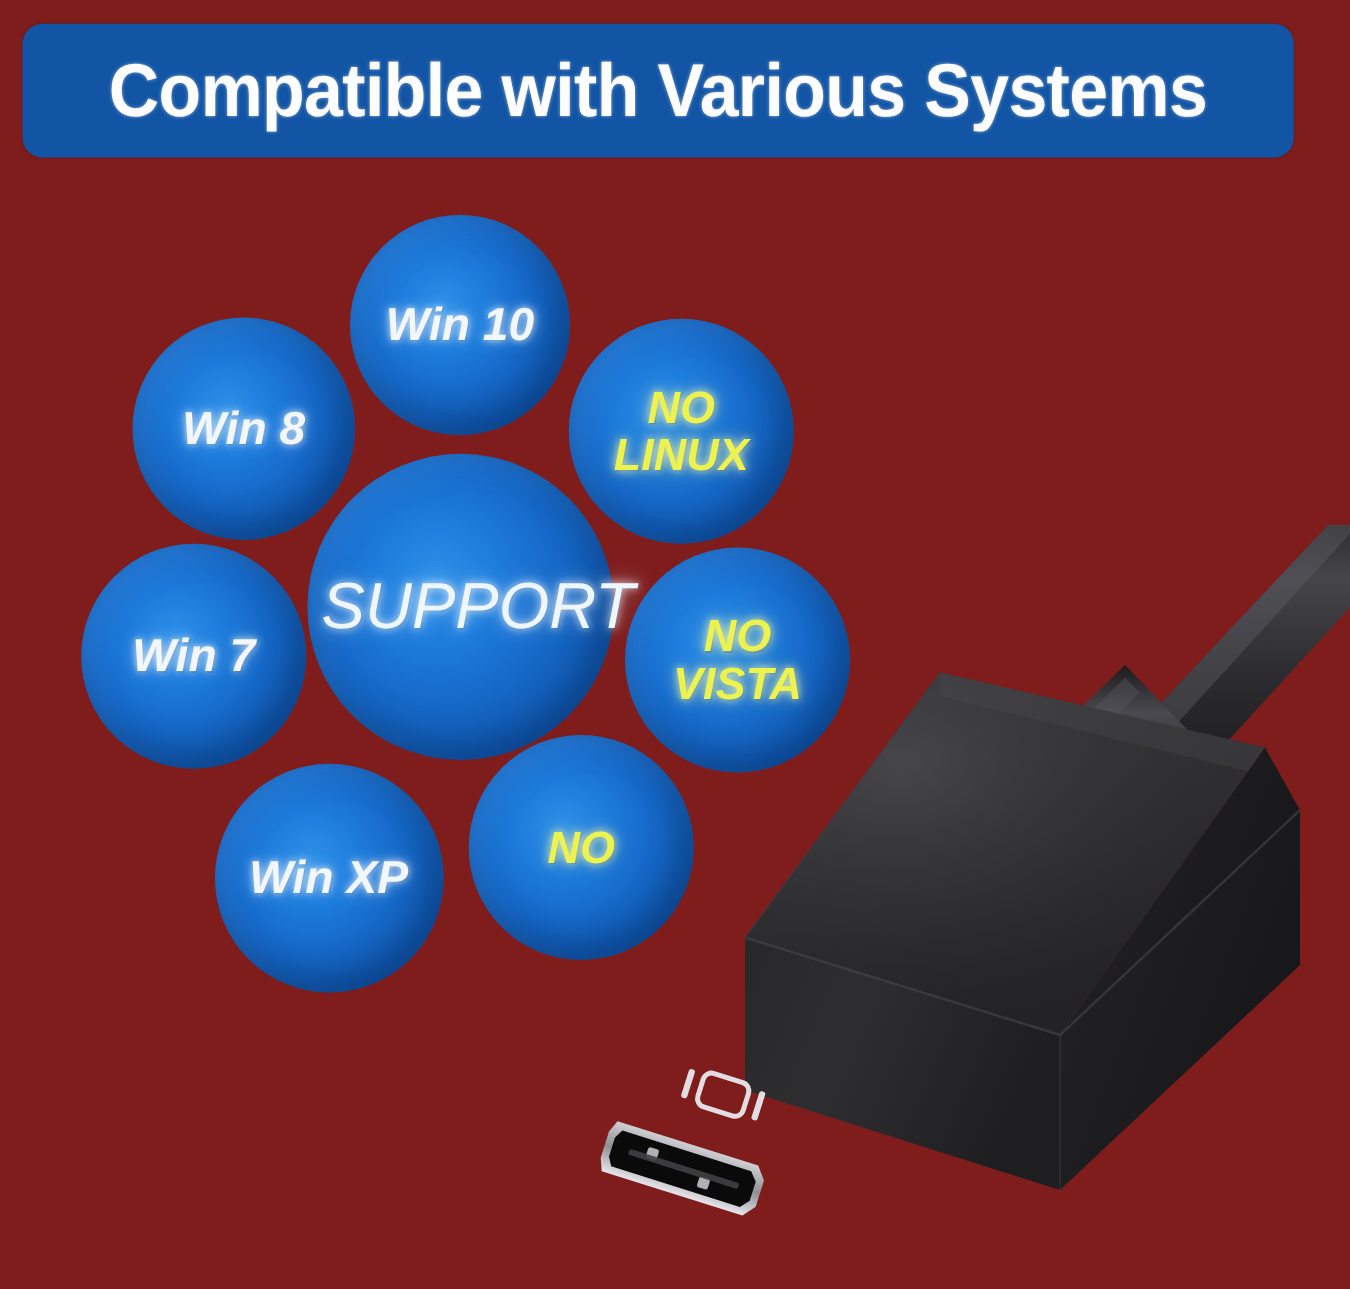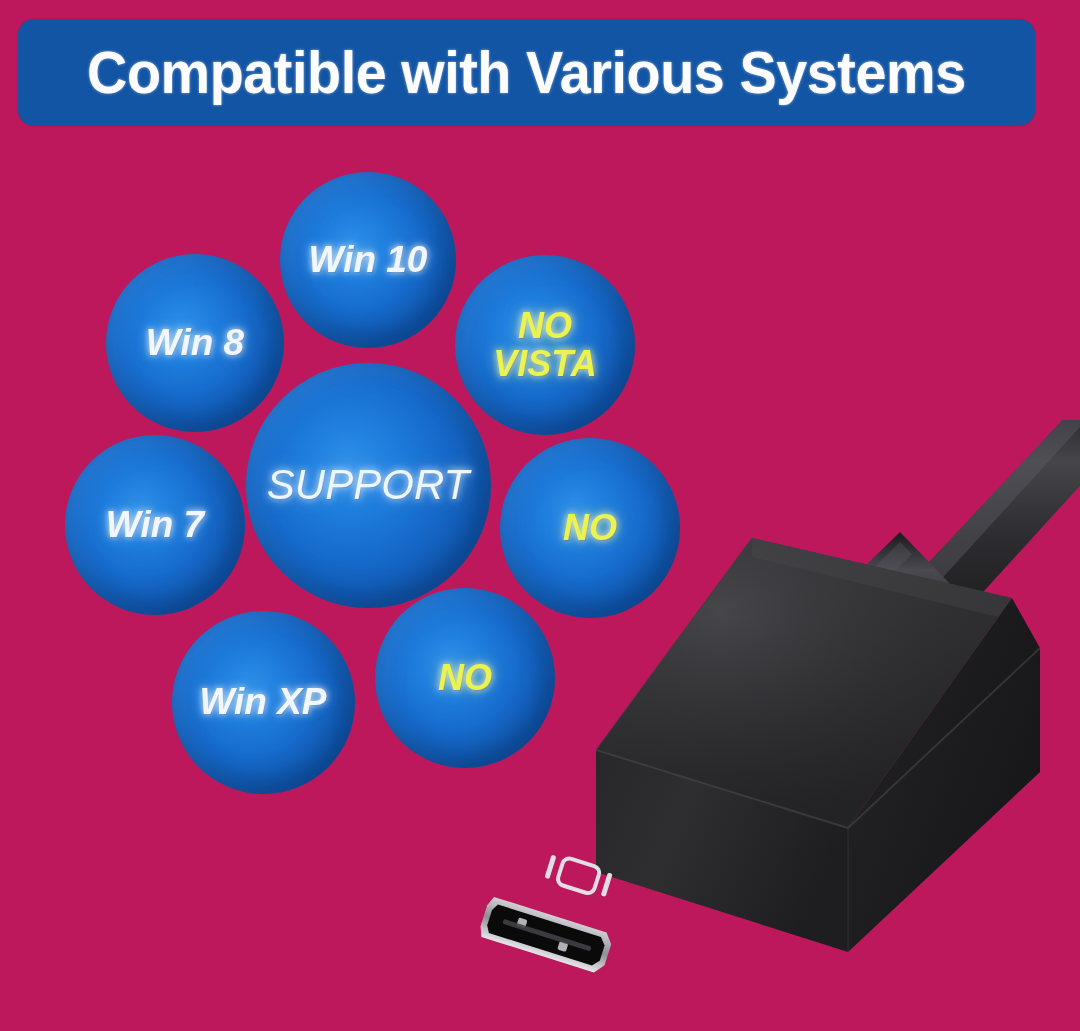--- a/index.html
+++ b/index.html
@@ -4,21 +4,21 @@
 <style>
   html, body {
     margin: 0;
     padding: 0;
     background: #ffffff;
   }
   #stage {
     position: relative;
     width: 1080px;
     height: 1031px;
-    background: #be185d;
+    background: #7f1d1d;
     overflow: hidden;
     font-family: "Liberation Sans", sans-serif;
   }
 
   
   .banner {
     position: absolute;
     left: 18px;
     top: 19px;
     width: 1017px;
@@ -111,36 +111,37 @@
         </div>
       </div>
       <div class="bubble" style="left: 106px; top: 254px; width: 178px; height: 178px; background: radial-gradient(circle at 42% 42%, rgb(47, 144, 232) 0%, rgb(31, 126, 222) 22%, rgb(22, 105, 201) 48%, rgb(17, 88, 176) 72%, rgb(13, 74, 150) 100%); box-shadow: rgba(5, 40, 90, 0.45) -8px -10px 26px inset, rgba(120, 200, 255, 0.18) 8px 8px 22px inset; justify-content: center;">
         <div class="bubble-inner bub-white" style="font-size: 37px;">
           <div>Win 8</div>
         </div>
       </div>
       <div class="bubble" style="left: 455px; top: 255px; width: 180px; height: 180px; background: radial-gradient(circle at 42% 42%, rgb(47, 144, 232) 0%, rgb(31, 126, 222) 22%, rgb(22, 105, 201) 48%, rgb(17, 88, 176) 72%, rgb(13, 74, 150) 100%); box-shadow: rgba(5, 40, 90, 0.45) -8px -10px 26px inset, rgba(120, 200, 255, 0.18) 8px 8px 22px inset;">
         <div class="bubble-inner bub-yellow" style="font-size: 36px;">
           <div>NO</div>
-          <div>VISTA</div>
+          <div>LINUX</div>
         </div>
       </div>
       <div class="bubble" style="left: 245.5px; top: 362.5px; width: 245px; height: 245px; background: radial-gradient(circle at 42% 42%, rgb(47, 144, 232) 0%, rgb(31, 126, 222) 22%, rgb(22, 105, 201) 48%, rgb(17, 88, 176) 72%, rgb(13, 74, 150) 100%); box-shadow: rgba(5, 40, 90, 0.45) -8px -10px 26px inset, rgba(120, 200, 255, 0.18) 8px 8px 22px inset;">
-        <div class="bubble-inner bub-support" style="font-size: 42px;">
+        <div class="bubble-inner bub-support" style="font-size: 52px;">
           <div>SUPPORT</div>
         </div>
       </div>
       <div class="bubble" style="left: 65px; top: 435px; width: 180px; height: 180px; background: radial-gradient(circle at 42% 42%, rgb(47, 144, 232) 0%, rgb(31, 126, 222) 22%, rgb(22, 105, 201) 48%, rgb(17, 88, 176) 72%, rgb(13, 74, 150) 100%); box-shadow: rgba(5, 40, 90, 0.45) -8px -10px 26px inset, rgba(120, 200, 255, 0.18) 8px 8px 22px inset;">
         <div class="bubble-inner bub-white" style="font-size: 37px;">
           <div>Win 7</div>
         </div>
       </div>
       <div class="bubble" style="left: 500px; top: 438px; width: 180px; height: 180px; background: radial-gradient(circle at 42% 42%, rgb(47, 144, 232) 0%, rgb(31, 126, 222) 22%, rgb(22, 105, 201) 48%, rgb(17, 88, 176) 72%, rgb(13, 74, 150) 100%); box-shadow: rgba(5, 40, 90, 0.45) -8px -10px 26px inset, rgba(120, 200, 255, 0.18) 8px 8px 22px inset;">
         <div class="bubble-inner bub-yellow" style="font-size: 36px;">
           <div>NO</div>
+          <div>VISTA</div>
         </div>
       </div>
       <div class="bubble" style="left: 171.5px; top: 611px; width: 183px; height: 183px; background: radial-gradient(circle at 42% 42%, rgb(47, 144, 232) 0%, rgb(31, 126, 222) 22%, rgb(22, 105, 201) 48%, rgb(17, 88, 176) 72%, rgb(13, 74, 150) 100%); box-shadow: rgba(5, 40, 90, 0.45) -8px -10px 26px inset, rgba(120, 200, 255, 0.18) 8px 8px 22px inset;">
         <div class="bubble-inner bub-white" style="font-size: 37px;">
           <div>Win XP</div>
         </div>
       </div>
       <div class="bubble" style="left: 375px; top: 588px; width: 180px; height: 180px; background: radial-gradient(circle at 42% 42%, rgb(47, 144, 232) 0%, rgb(31, 126, 222) 22%, rgb(22, 105, 201) 48%, rgb(17, 88, 176) 72%, rgb(13, 74, 150) 100%); box-shadow: rgba(5, 40, 90, 0.45) -8px -10px 26px inset, rgba(120, 200, 255, 0.18) 8px 8px 22px inset;">
         <div class="bubble-inner bub-yellow" style="font-size: 36px;">
           <div>NO</div>

